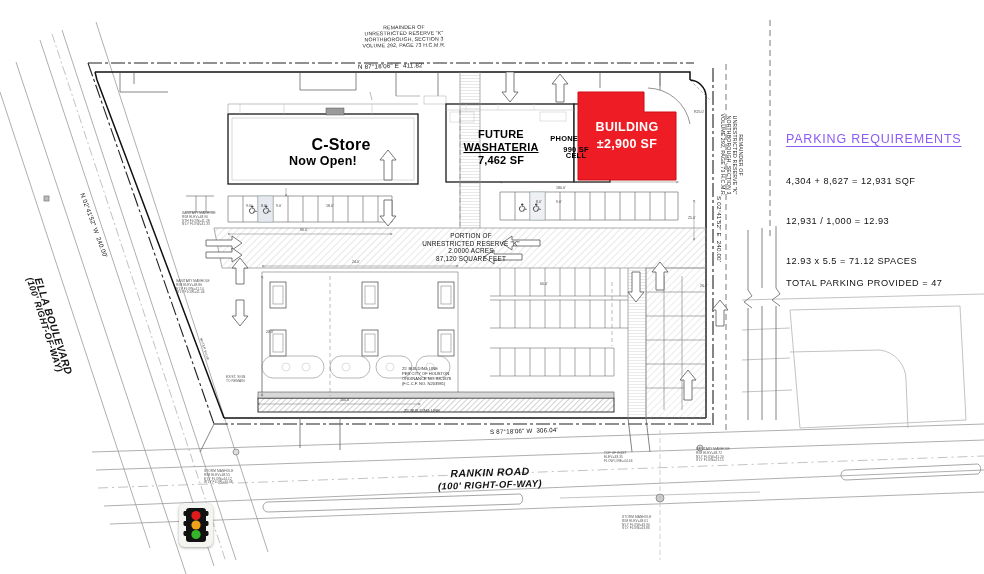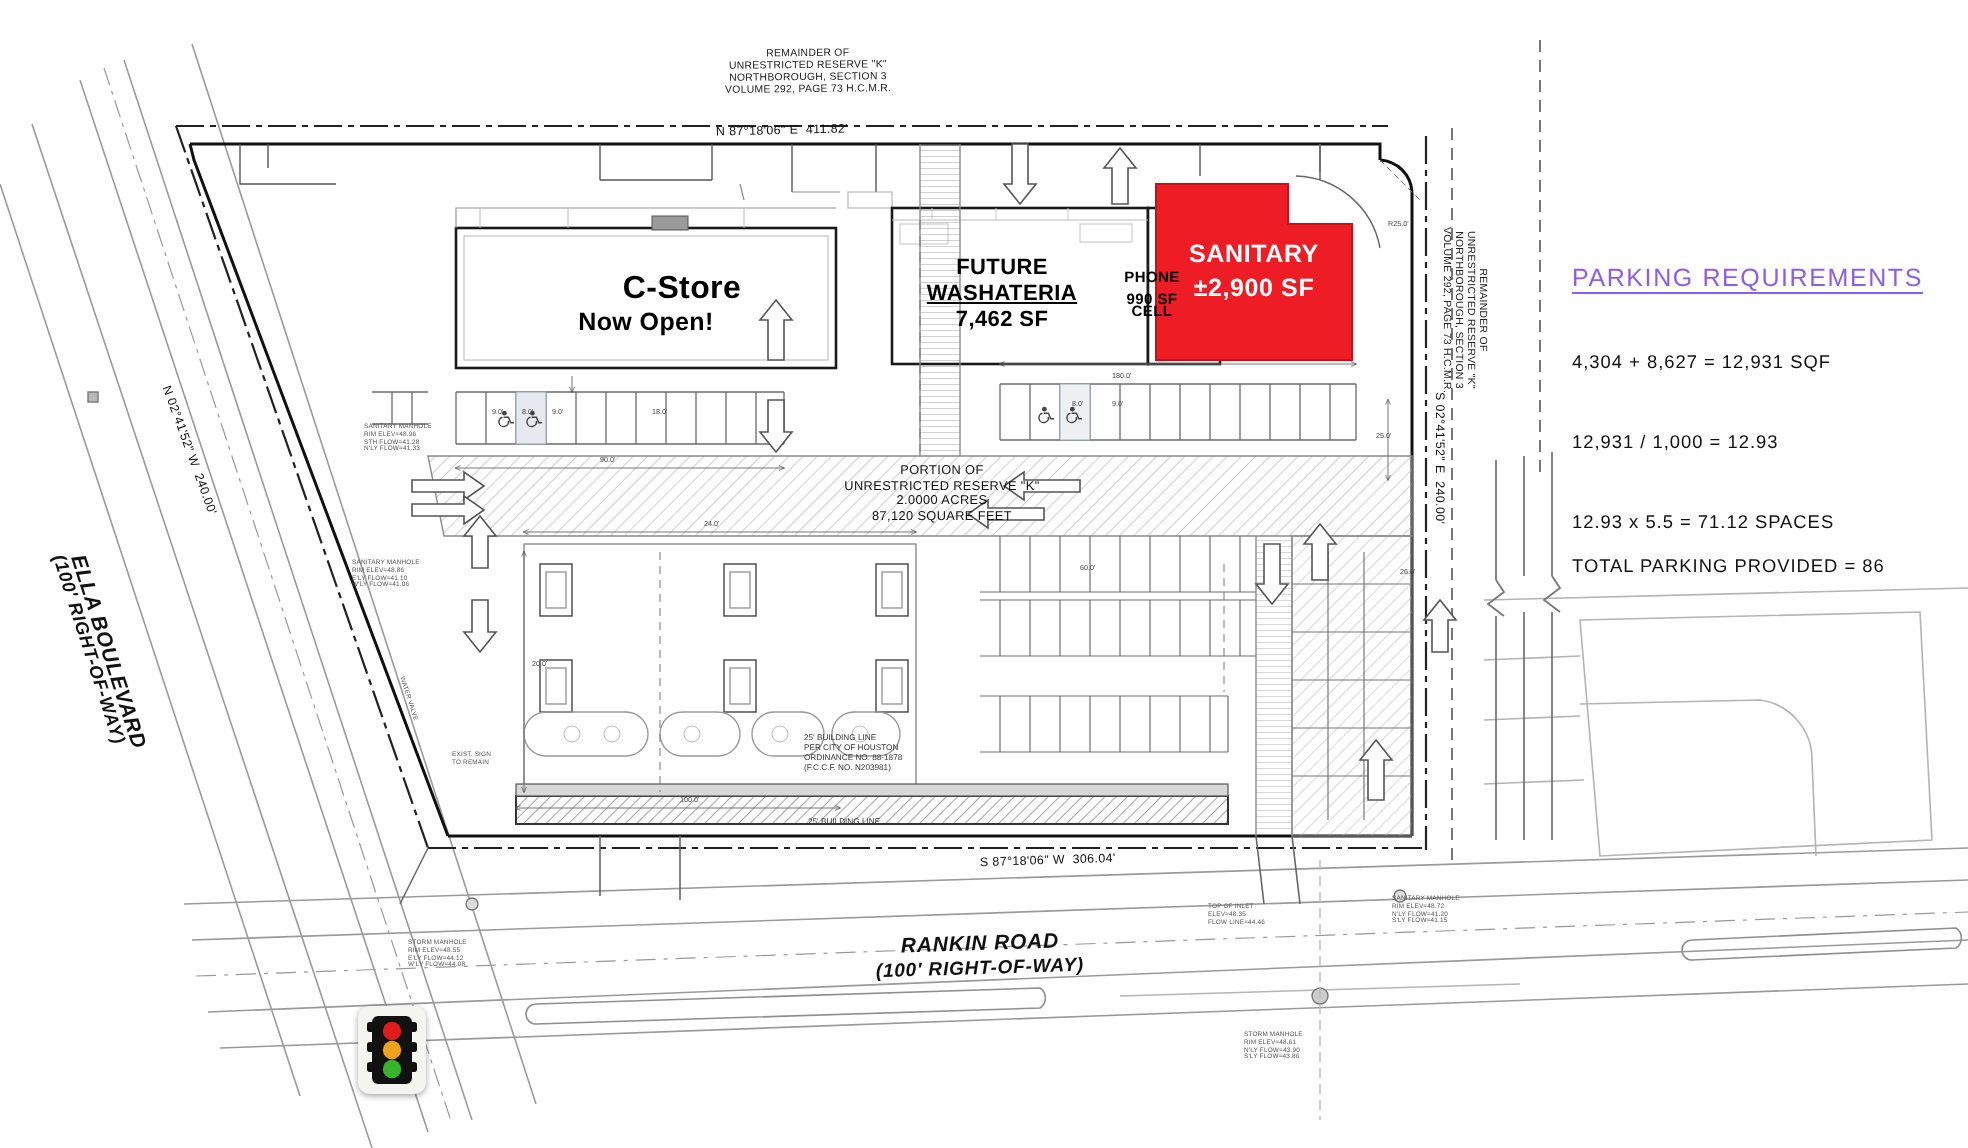--- a/index.html
+++ b/index.html
@@ -387,24 +387,24 @@
   <div class="txt tiny" style="left:404px;top:409px;">25' BUILDING LINE</div>
 
   <div class="txt bldg-label" style="left:228px;top:136px;width:226px;font-size:16px;">C-Store</div>
   <div class="txt bldg-label" style="left:228px;top:154px;width:190px;font-size:12.5px;">Now Open!</div>
 
   <div class="txt bldg-label" style="left:446px;top:128px;width:110px;font-size:11px;">FUTURE</div>
   <div class="txt bldg-label" style="left:440px;top:141px;width:122px;font-size:11px;text-decoration:underline;">WASHATERIA</div>
   <div class="txt bldg-label" style="left:446px;top:154px;width:110px;font-size:11px;">7,462 SF</div>
 
   <div class="txt bldg-label" style="left:556px;top:124px;width:40px;font-size:7.5px;margin-top:28px;">CELL</div>
-  <div class="txt bldg-label" style="left:554px;top:135px;width:44px;font-size:7.5px;">PHONE</div>
+  <div class="txt bldg-label" style="left:534px;top:135px;width:44px;font-size:7.5px;text-align:right;">PHONE</div>
   <div class="txt bldg-label" style="left:554px;top:146px;width:44px;font-size:7.5px;">990 SF</div>
 
-  <div class="txt avail" style="left:578px;top:120px;width:98px;font-size:12.5px;">SANITARY</div>
+  <div class="txt avail" style="left:578px;top:120px;width:98px;font-size:12.5px;">BUILDING</div>
   <div class="txt avail" style="left:578px;top:137px;width:98px;font-size:12.5px;">±2,900 SF</div>
 
   <div class="txt street" style="left:44px;top:276px;transform:rotate(72deg);transform-origin:0 0;">ELLA BOULEVARD</div>
   <div class="txt street" style="left:34px;top:276px;font-size:9px;transform:rotate(72deg);transform-origin:0 0;">(100' RIGHT-OF-WAY)</div>
 
   <div class="txt street" style="left:400px;top:466px;width:180px;transform:rotate(-1.8deg);">RANKIN ROAD</div>
   <div class="txt street" style="left:400px;top:479px;width:180px;font-size:9.5px;transform:rotate(-1.8deg);">(100' RIGHT-OF-WAY)</div>
 
   <div class="txt dim" style="left:246px;top:204px;">9.0'</div>
   <div class="txt dim" style="left:261px;top:204px;">8.0'</div>
@@ -491,16 +491,16 @@
     </svg>
   </div>
 
   <div style="position:absolute;left:786px;top:104px;width:190px;">
     <div class="panel-title">PARKING REQUIREMENTS</div>
     <div style="margin-top:7px;">
       <div class="panel-line">4,304 + 8,627 = 12,931 SQF</div>
       <div class="panel-line">12,931 / 1,000 = 12.93</div>
       <div class="panel-line">12.93 x 5.5 = 71.12 SPACES</div>
     </div>
-    <div class="panel-line" style="margin-top:12px;">TOTAL PARKING PROVIDED = 86</div>
+    <div class="panel-line" style="margin-top:12px;">TOTAL PARKING PROVIDED = 47</div>
   </div>
 
 </div>
 
 </body></html>

